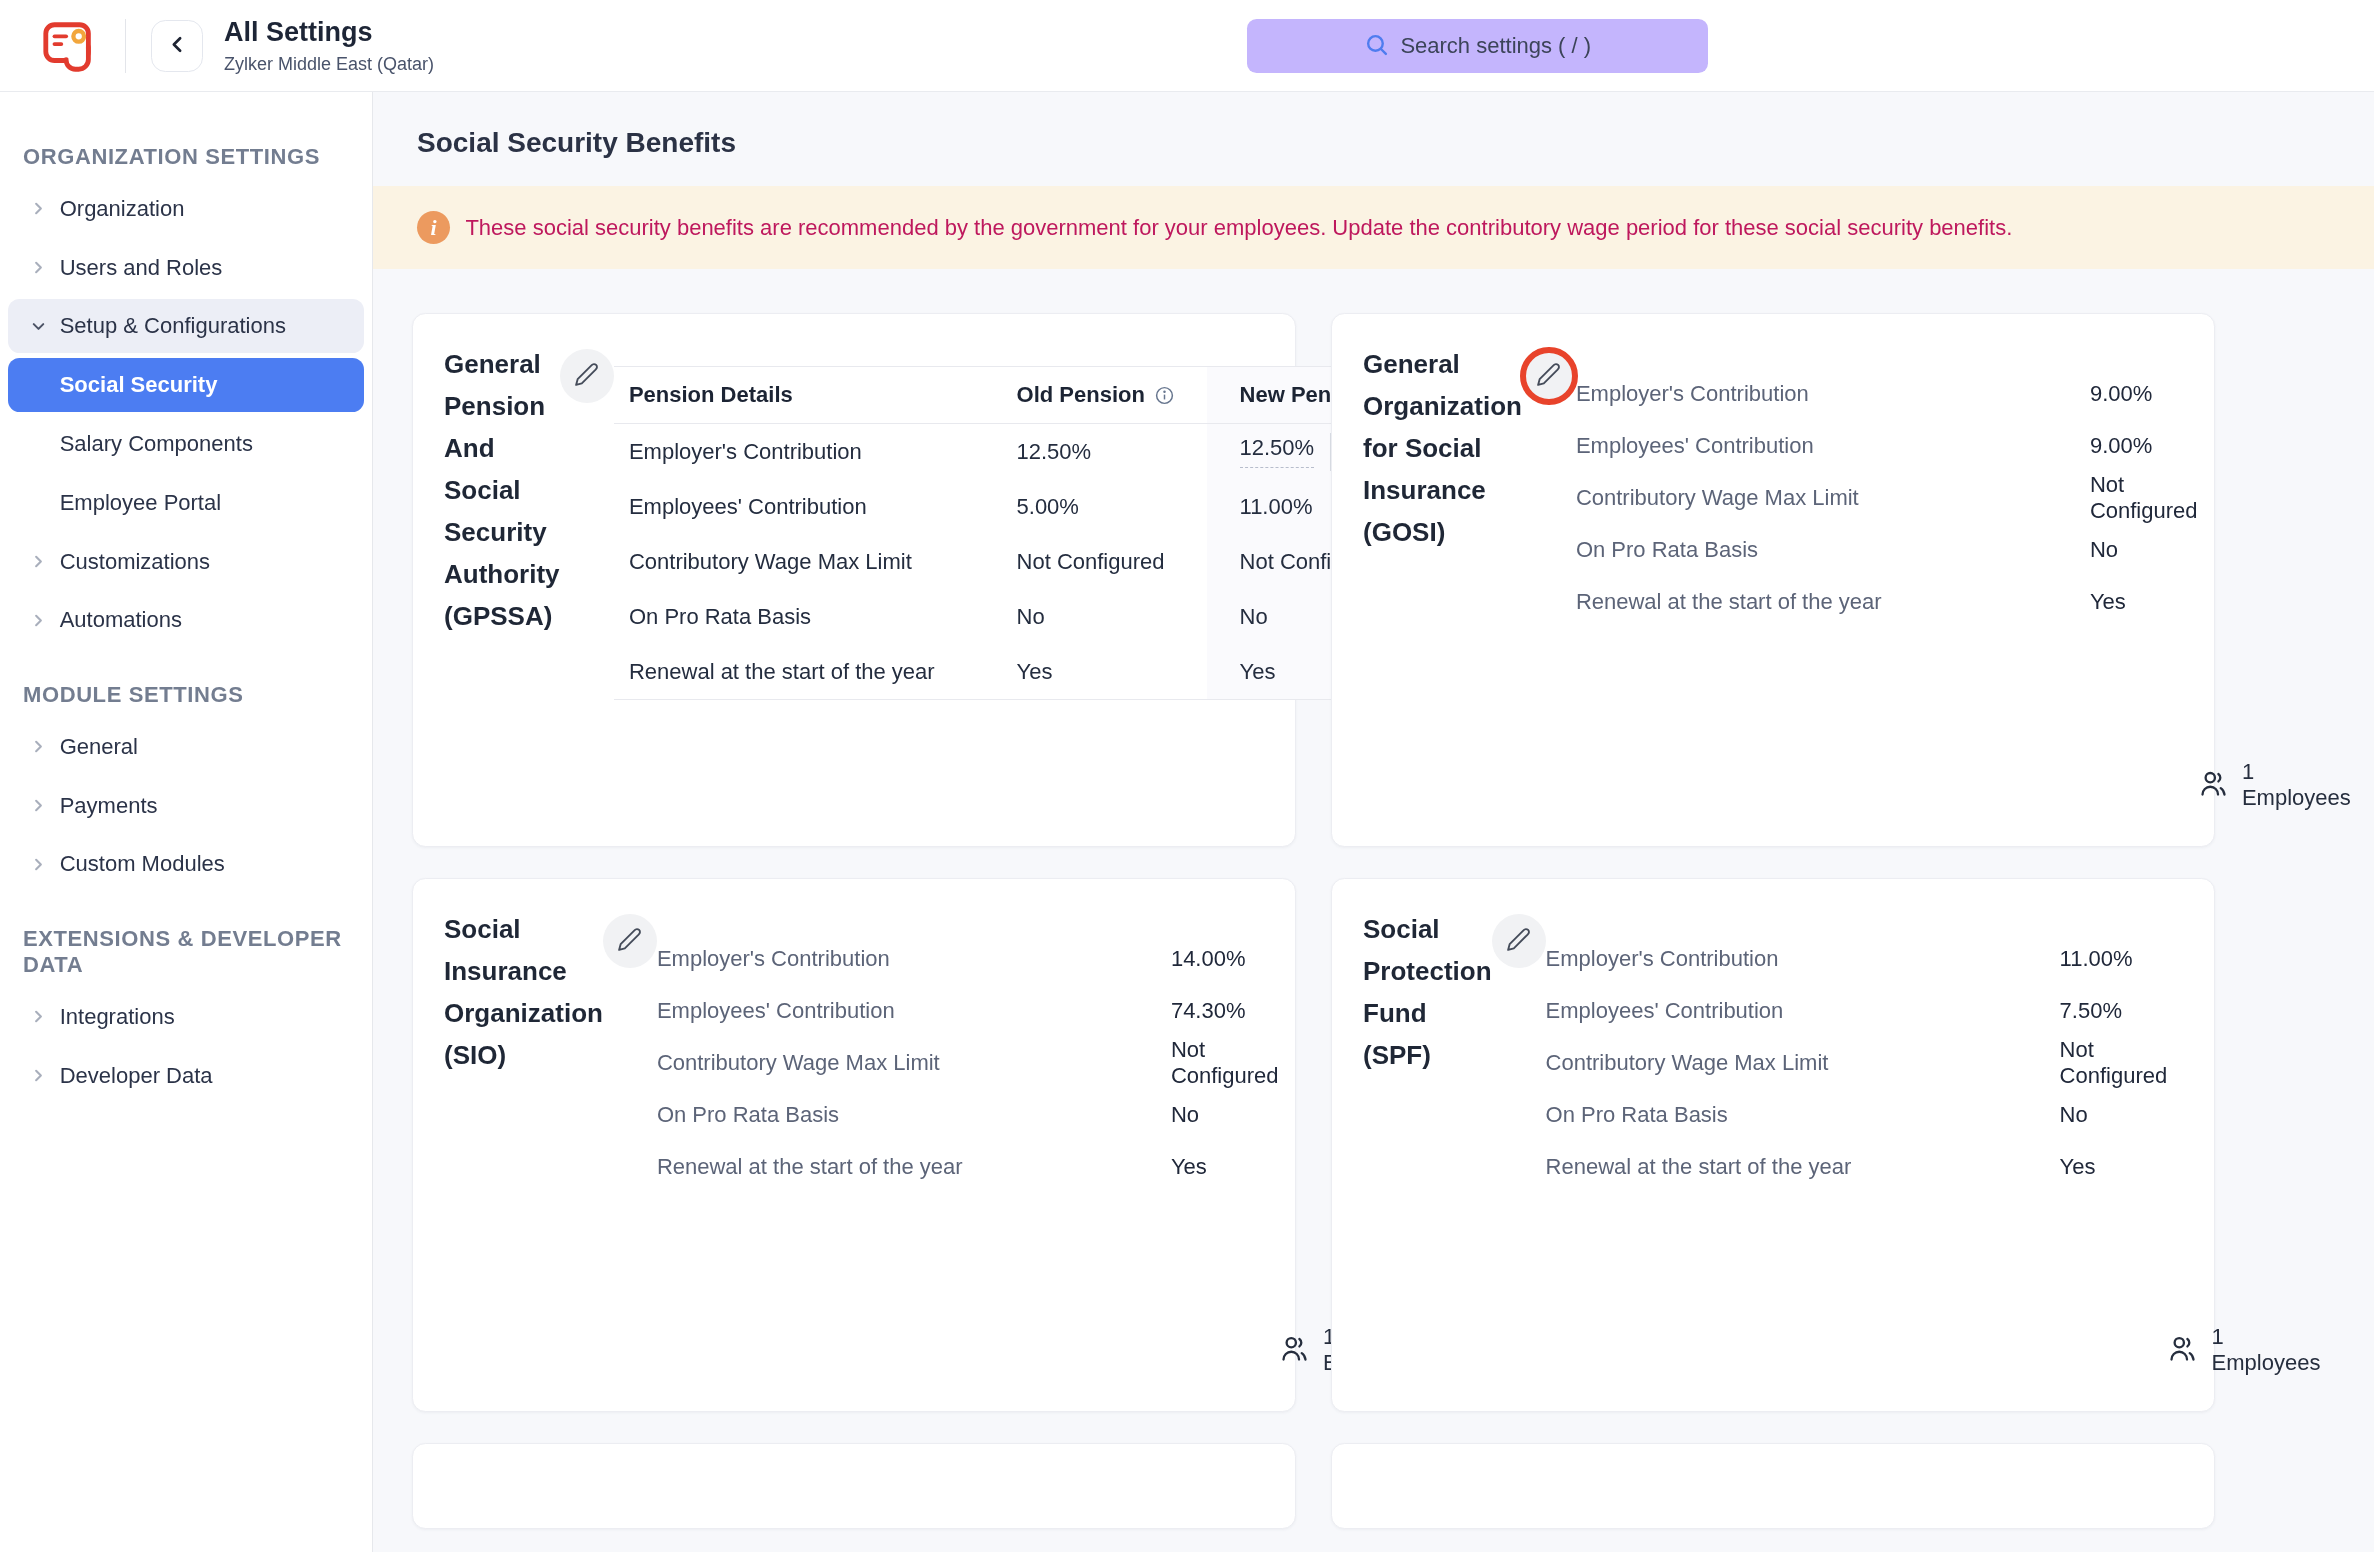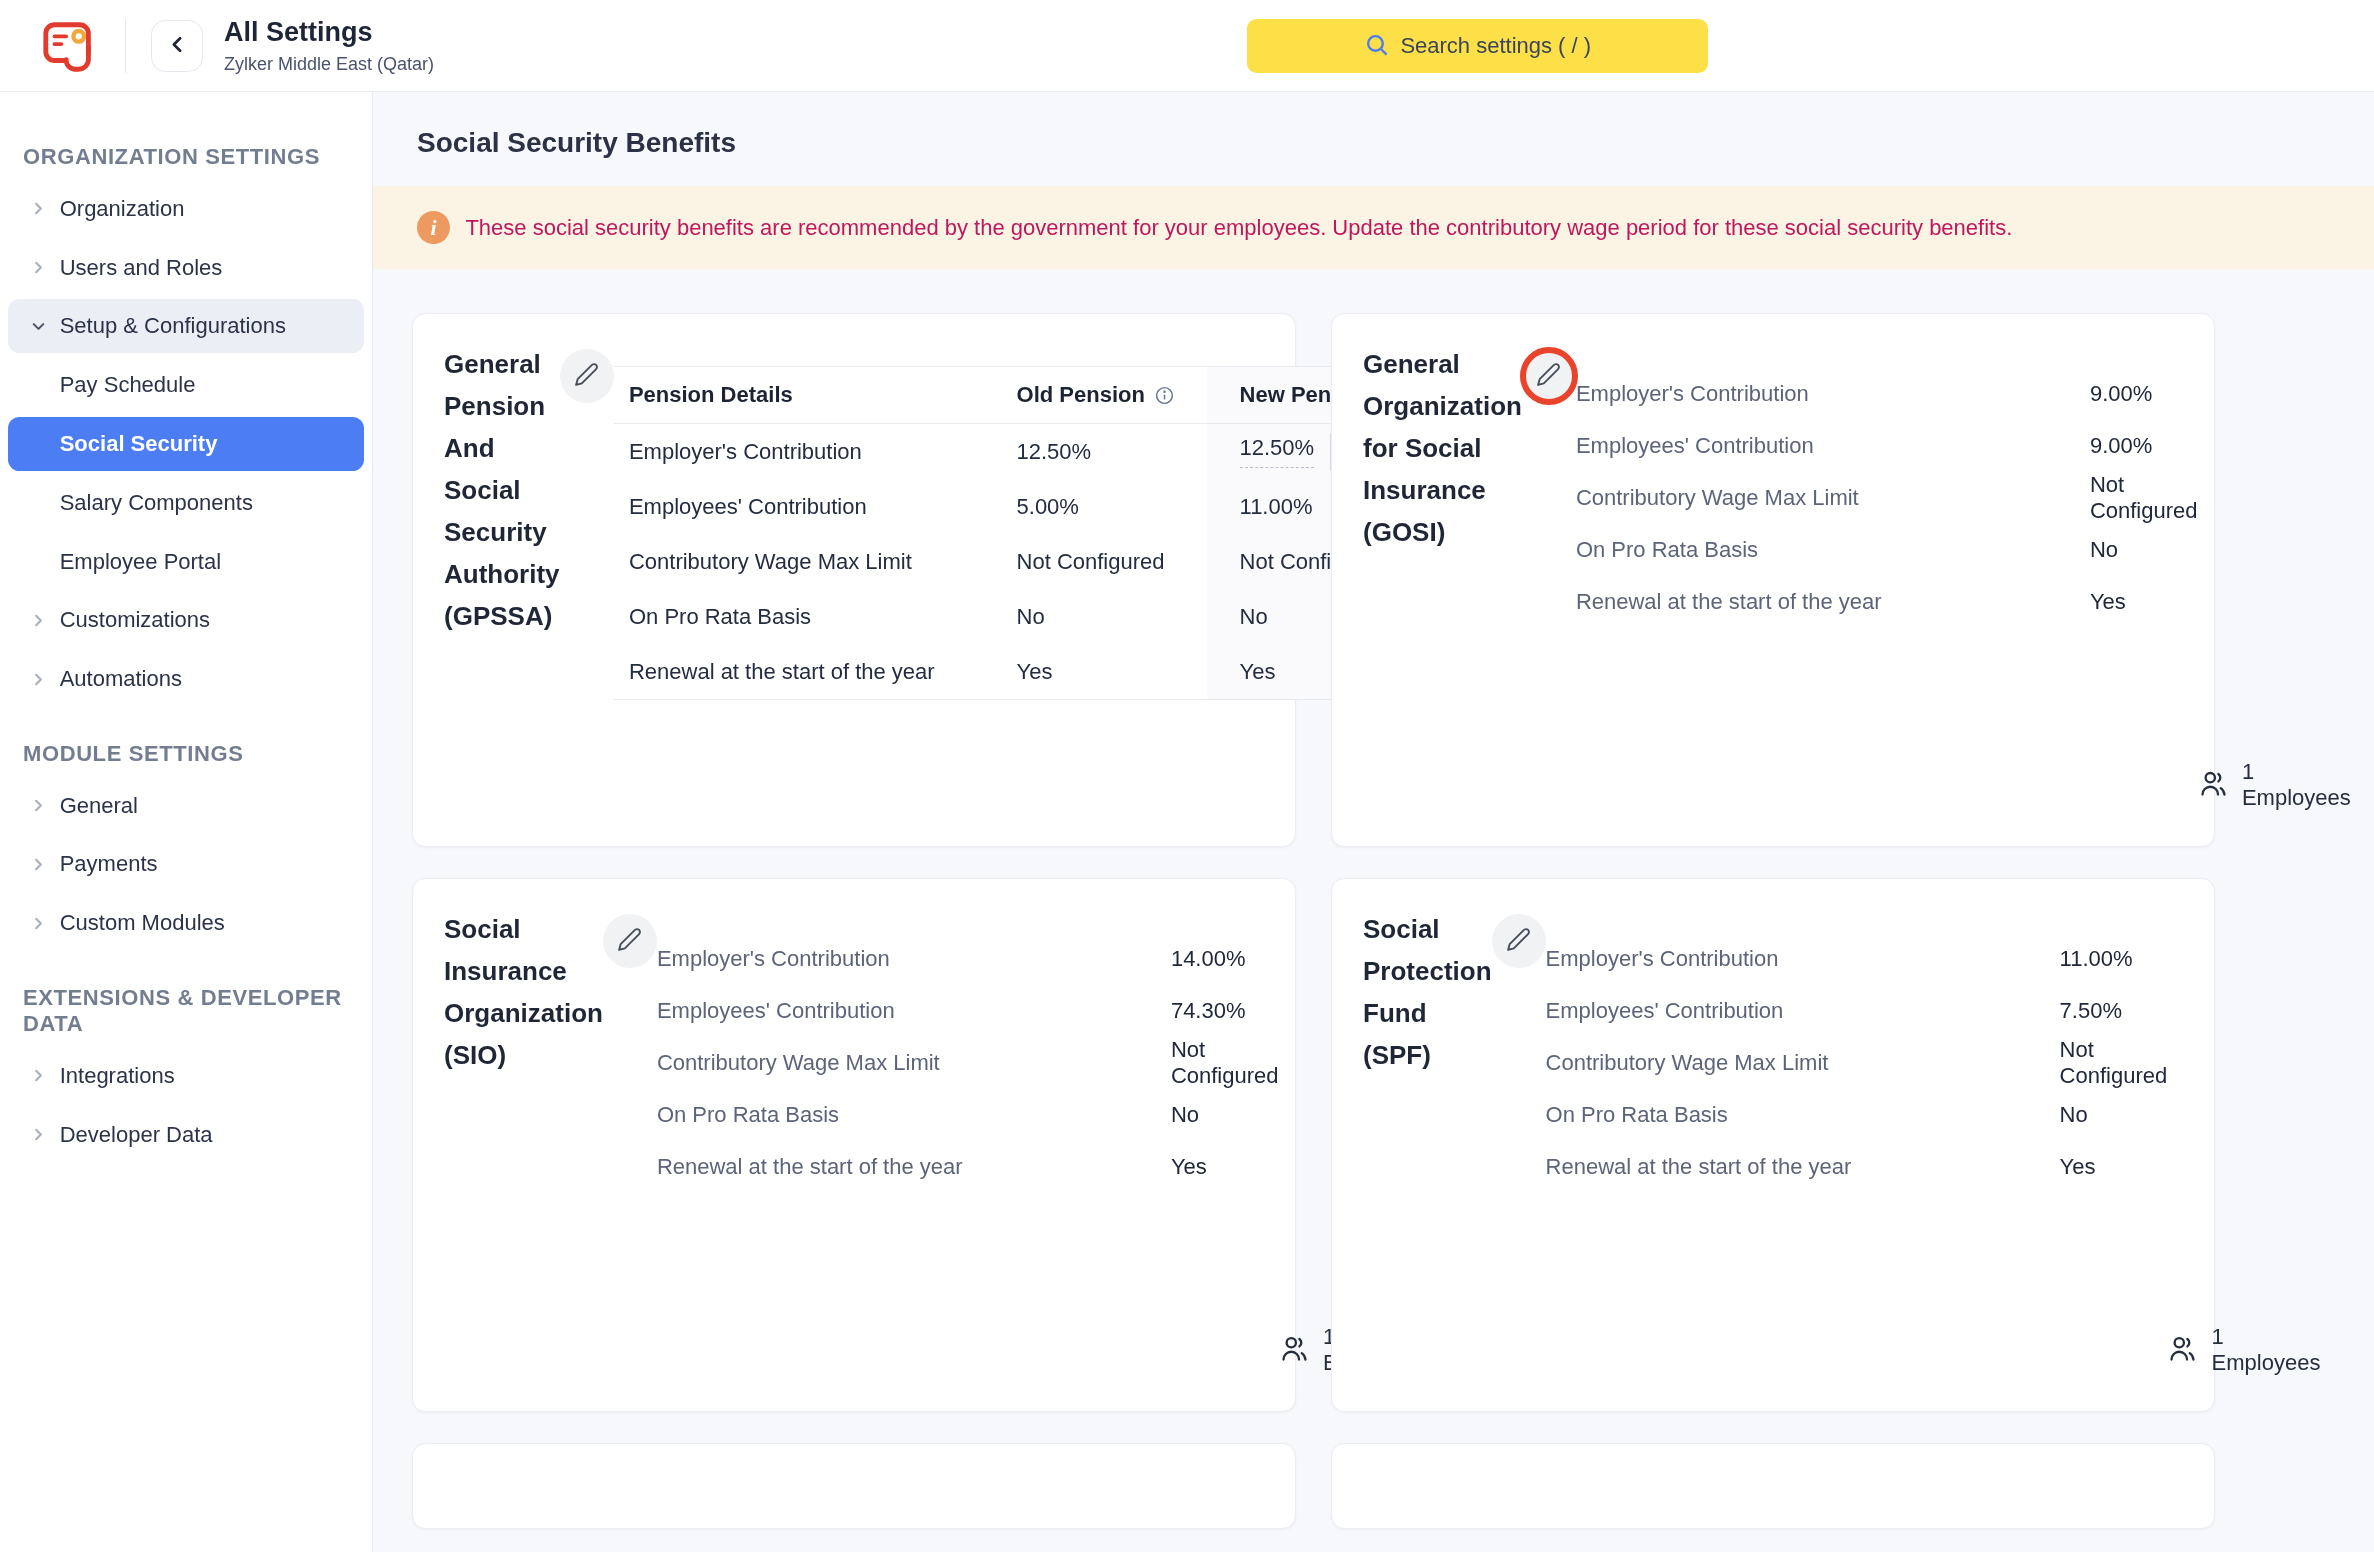--- a/index.html
+++ b/index.html
@@ -26,21 +26,21 @@
   .hdr-divider{width:1px;height:54px;background:#E3E5EA;margin:0 25px;}
   .back-btn{
     width:52px;height:52px;border:1px solid #E4E7EE;border-radius:14.4px;background:#fff;
     display:flex;align-items:center;justify-content:center;cursor:pointer;
   }
   .title-block{margin-left:21px;}
   .title-block h1{font-size:27px;font-weight:700;color:#1D2536;line-height:33px;}
   .title-block .subtitle{font-size:18px;color:#49536B;margin-top:4.8px;}
   .search{
     position:absolute;left:1247px;top:19px;width:461px;height:54px;
-    background:#fde047;border-radius:9.6px;display:flex;align-items:center;justify-content:center;
+    background:#c4b5fd;border-radius:9.6px;display:flex;align-items:center;justify-content:center;
     gap:11.5px;cursor:text;
   }
   .search .search-text{font-size:22px;color:#3C4459;}
   
   .page-body{display:flex;height:1460px;}
   .sidebar{
     width:373px;flex:0 0 auto;background:#fff;border-right:1px solid #E6E8EC;
     padding-top:35px;overflow:hidden;
   }
   .side-label{
@@ -178,23 +178,20 @@
 
     <div class="side-item expanded">
       <span class="chev">
           <svg width="19" height="19" viewBox="0 0 24 24" fill="none" stroke="#4B5265" stroke-width="2.6" stroke-linecap="round" stroke-linejoin="round">
             <polyline points="6 9 12 15 18 9"></polyline>
           </svg>
         </span>
       <span class="side-text">Setup &amp; Configurations</span>
     </div>
 
-    <div class="side-item sub">
-      <span class="side-text">Pay Schedule</span>
-    </div>
 
     <div class="side-item sub active">
       <span class="side-text">Social Security</span>
     </div>
 
     <div class="side-item sub">
       <span class="side-text">Salary Components</span>
     </div>
 
     <div class="side-item sub">

